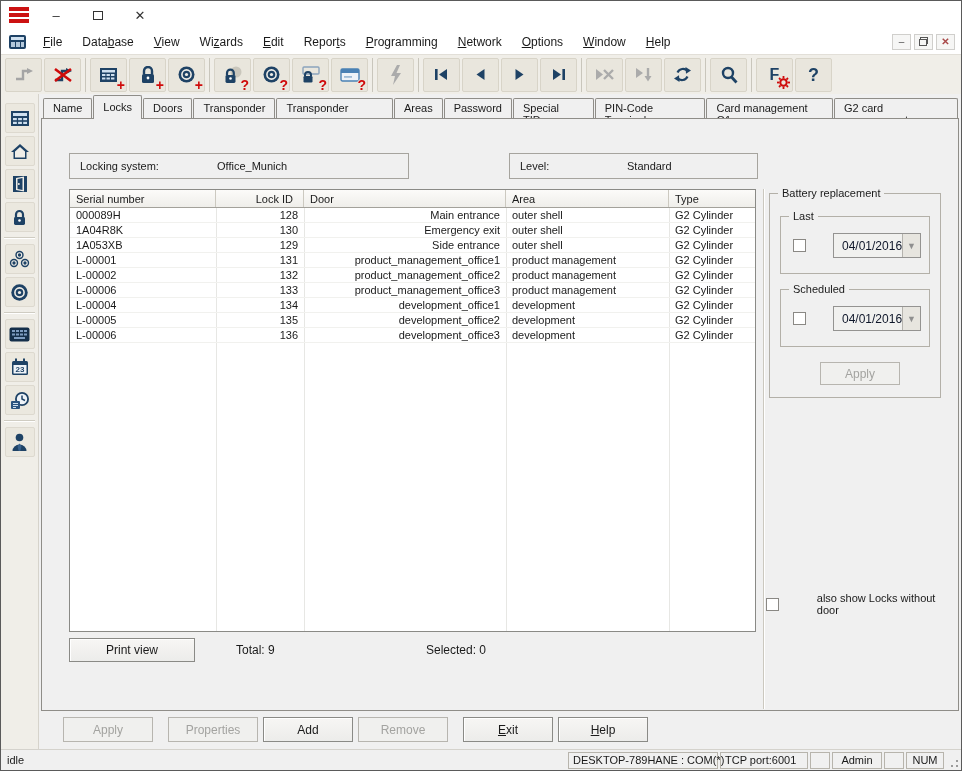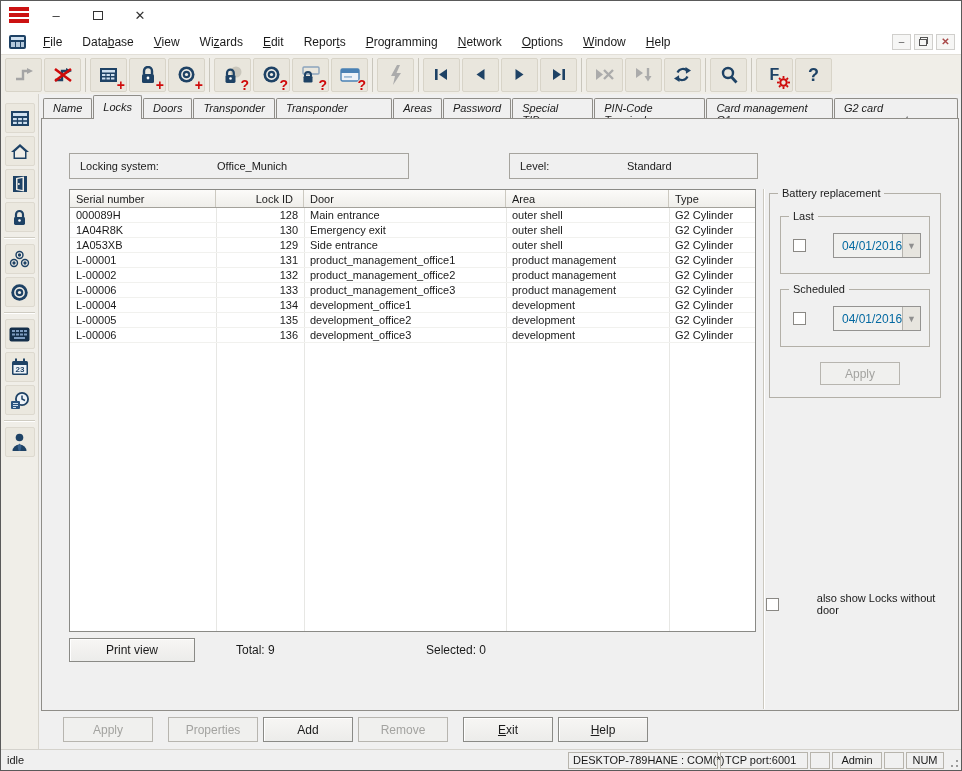--- a/index.html
+++ b/index.html
@@ -41,44 +41,44 @@
 
   
   .content { position:absolute; top:93px; bottom:21px; left:0; right:0; }
   .sidebar { position:absolute; top:0; bottom:0; left:0; width:38px; background:#f0eee8; border-right:1px solid #d6d3cb; padding-top:6px; }
   .sb-btn { width:30px; height:30px; margin:3px auto; background:#eceade; background:#ebe8df; border:1px solid #ddd9cf; border-radius:2px; display:flex; align-items:center; justify-content:center; }
   .sb-sep { height:2px; margin:5px 3px; border-top:1px solid #cfccc2; border-bottom:1px solid #fff; }
 
   
   .main { position:absolute; left:38px; right:0; top:0; bottom:0; }
   .tabstrip { position:absolute; top:2px; left:4px; right:2px; height:23px; display:flex; align-items:flex-end; }
-  .tab { height:21px; padding:3px 9px 0; font-size:11px; border:1px solid #8f8d88; border-bottom:none; border-radius:2px 2px 0 0; margin-right:1px; background:#f0f0f0; position:relative; z-index:1;font-style:italic; }
+  .tab { height:21px; padding:3px 9px 0; font-size:11px; border:1px solid #8f8d88; border-bottom:none; border-radius:2px 2px 0 0; margin-right:1px; background:#f0f0f0; position:relative; z-index:1; }
   .tab.active { height:24px; padding-top:5px; z-index:3; background:#f0f0f0; }
   .panel { position:absolute; top:24px; left:2px; width:918px; height:593px; border:1px solid #8f8d88; background:#f0f0f0; z-index:2; }
 
   .fieldbox { position:absolute; height:26px; border:1px solid #a6a49e; display:flex; align-items:center; font-size:11px; }
   .fieldbox .lab { padding-left:10px; }
 
   
   .tbl { position:absolute; left:27px; top:70px; width:687px; height:443px; background:#fff; border:1px solid #8a8a86; font-size:11px; overflow:hidden; }
   .tbl-head { display:flex; height:18px; background:linear-gradient(#fcfbf9,#efeeea); border-bottom:1px solid #a3a19a; position:relative; z-index:2; }
   .th { border-right:1px solid #ccc9c0; display:flex; align-items:center; padding:0 6px; }
-  .c0 { width:146px; } .c1 { width:88px; justify-content:flex-end; text-align:right; padding-right:10px; } .c2 { width:202px; } .c3 { width:163px; } .c4 { flex:1; }
+  .c0 { width:146px; } .c1 { width:88px; justify-content:flex-end; text-align:right; padding-right:10px; } .c2 { width:202px;text-align:right; } .c3 { width:163px; } .c4 { flex:1; }
   .tbl-body { position:relative; z-index:1; }
   .vline { position:absolute; top:18px; bottom:0; width:1px; background:#e7e7e4; z-index:0; }
   .tr { display:flex; height:15px; align-items:center; border-bottom:1px solid #f1f1ee; position:relative; z-index:1; }
   .td { padding:0 6px; overflow:hidden; white-space:nowrap; }
 
   
   .splitter { position:absolute; left:721px; top:70px; height:520px; width:2px; border-left:1px solid #cbc8bf; border-right:1px solid #fff; }
   .group { position:absolute; border:1px solid #b3b0a8; }
   .group > .legend { position:absolute; top:-7px; left:8px; background:#f0f0f0; padding:0 4px; font-size:11px; }
   .checkbox { width:13px; height:13px; background:#fff; border:1px solid #8a8884; display:inline-block; }
   .combo { position:absolute; height:25px; border:1px solid #949391; background:#f1f1ef; display:flex; align-items:center; }
-  .combo .val { flex:1; padding-left:8px; color:#0369a1; font-size:12px; }
+  .combo .val { flex:1; padding-left:8px; color:#0f172a; font-size:12px; }
   .combo .drop { width:18px; height:100%; border-left:1px solid #b5b3ae; background:#e7e5df; display:flex; align-items:center; justify-content:center; color:#8f8f8f; font-size:9px; }
   .btn { background:linear-gradient(#f7f6f4,#ececea); border:1px solid #8a8a86; box-shadow:inset 1px 1px 0 #fff; display:flex; align-items:center; justify-content:center; font-size:12px; }
   .btn.disabled { color:#a3a3a0; border-color:#b7b5af; box-shadow:none; background:#f0f0ee; }
 
   .bottom-btn { position:absolute; top:623px; width:90px; height:25px; }
 
   
   .statusbar { position:absolute; bottom:0; left:0; right:0; height:21px; background:#f0f0f0; border-top:1px solid #d4d2cc; display:flex; align-items:center; font-size:11px; }
   .status-left { padding-left:6px; flex:1; }
   .seg { height:17px; border:1px solid #b7b4ac; margin-right:2px; display:flex; align-items:center; padding:0 4px; white-space:nowrap; }

